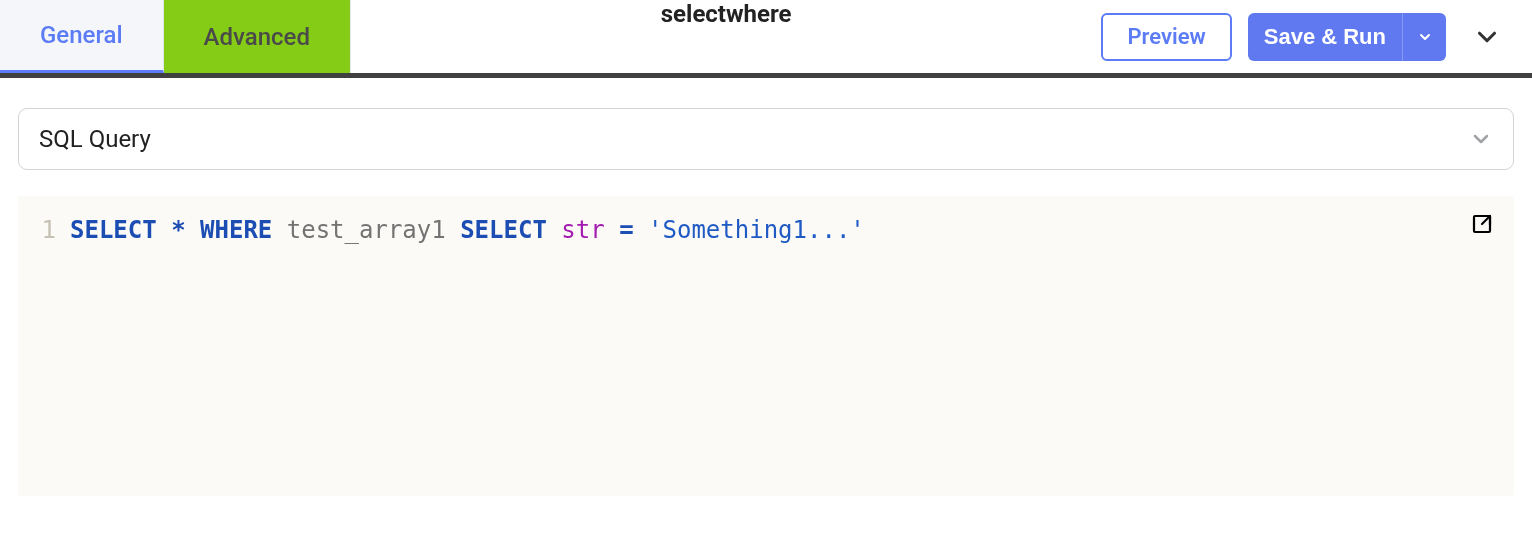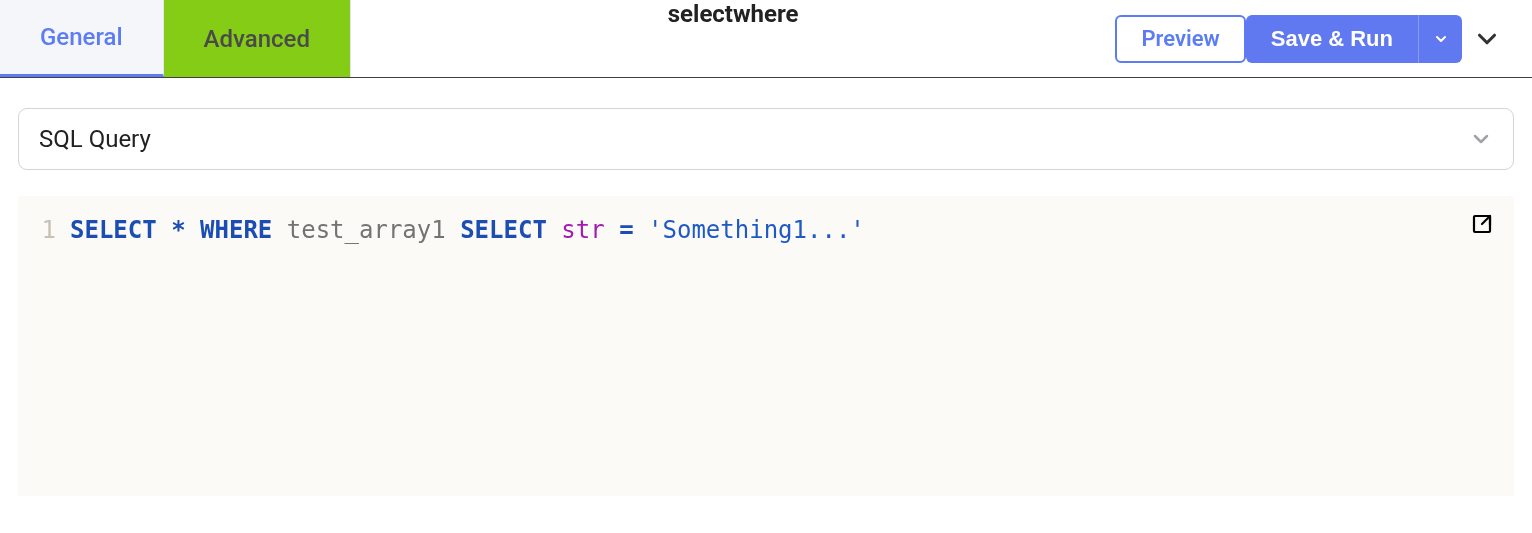--- a/index.html
+++ b/index.html
@@ -7,21 +7,21 @@
     margin: 0; padding: 0;
     font-family: -apple-system, BlinkMacSystemFont, "Segoe UI", Roboto, "Helvetica Neue", Arial, sans-serif;
     background: #ffffff;
     color: #1a1a1a;
     width: 1532px;
   }
   .header {
     display: flex;
     align-items: stretch;
     height: 78px;
-    border-bottom: 1px solid #404040;
+    border-bottom: 5px solid #404040;
   }
   .tabs {
     display: flex;
     align-items: stretch;
   }
   .tab {
     display: flex;
     align-items: center;
     justify-content: center;
     padding: 0 40px;
@@ -44,20 +44,21 @@
     justify-content: center;
   }
   .title {
     font-size: 24px;
     font-weight: 700;
     color: #222;
   }
   .actions {
     display: flex;
     align-items: center;
+    gap: 16px;
     padding-right: 20px;
   }
   .btn {
     display: flex;
     align-items: center;
     justify-content: center;
     height: 48px;
     font-size: 22px;
     font-weight: 600;
     border-radius: 6px;
@@ -74,21 +75,21 @@
     align-items: stretch;
     height: 48px;
   }
   .btn-primary {
     background: #6079f0;
     color: #ffffff;
     border: none;
     border-radius: 6px 0 0 6px;
     font-size: 22px;
     font-weight: 600;
-    padding: 0 25px;
+    padding: 0 16px;
     cursor: pointer;
   }
   .btn-primary-caret {
     background: #6079f0;
     color: #ffffff;
     border: none;
     border-left: 1px solid rgba(255,255,255,0.25);
     border-radius: 0 6px 6px 0;
     width: 44px;
     display: flex;

